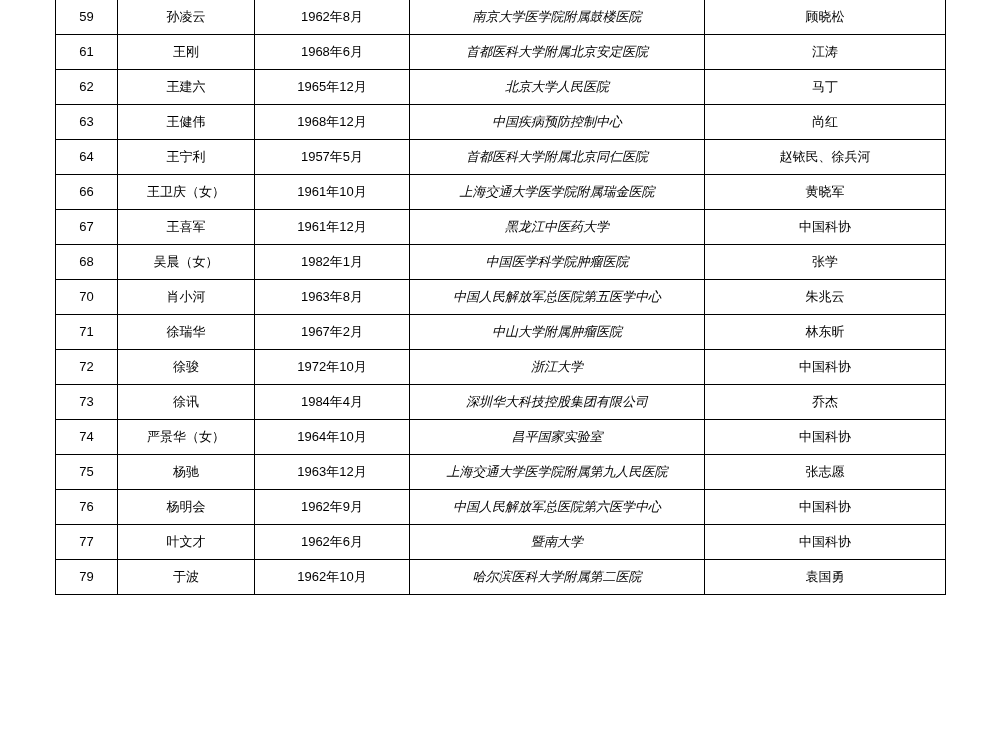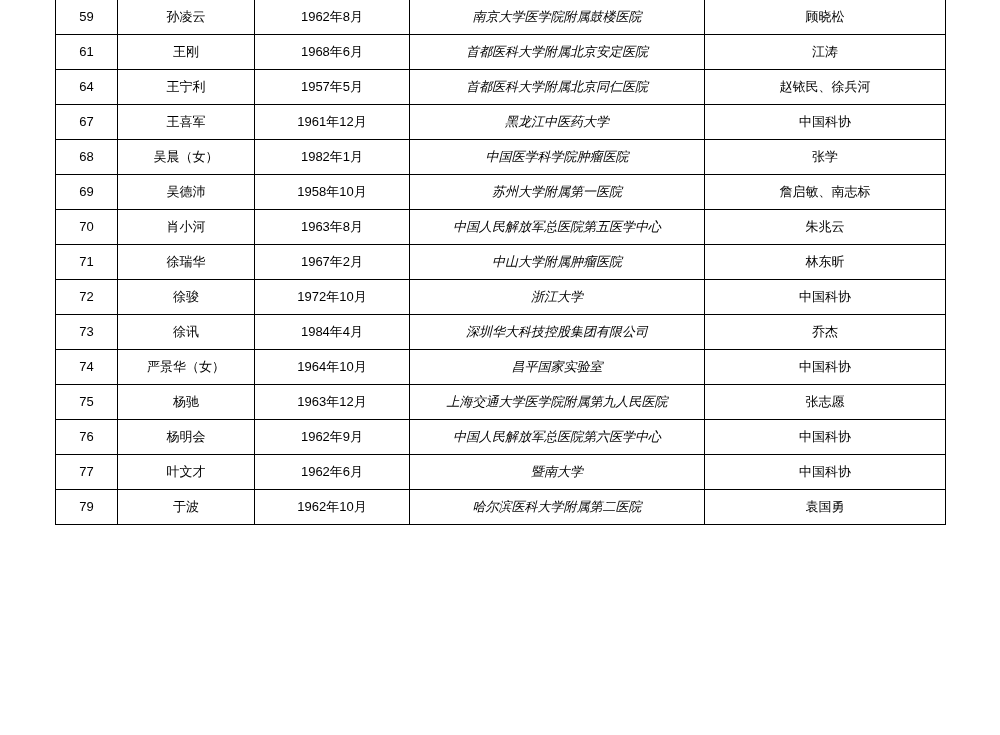--- a/index.html
+++ b/index.html
@@ -71,46 +71,60 @@
           <td class="intro">顾晓松</td>
         </tr>
         <tr>
           <td class="num">61</td>
           <td class="name">王刚</td>
           <td class="birth">1968年6月</td>
           <td class="org">首都医科大学附属北京安定医院</td>
           <td class="intro">江涛</td>
         </tr>
         <tr>
+          <td class="num">62</td>
+          <td class="name">王建六</td>
+          <td class="birth">1965年12月</td>
+          <td class="org">北京大学人民医院</td>
+          <td class="intro">马丁</td>
+        </tr>
+        <tr>
+          <td class="num">63</td>
+          <td class="name">王健伟</td>
+          <td class="birth">1968年12月</td>
+          <td class="org">中国疾病预防控制中心</td>
+          <td class="intro">尚红</td>
+        </tr>
+        <tr>
           <td class="num">64</td>
           <td class="name">王宁利</td>
           <td class="birth">1957年5月</td>
           <td class="org">首都医科大学附属北京同仁医院</td>
           <td class="intro">赵铱民、徐兵河</td>
+        </tr>
+        <tr>
+          <td class="num">66</td>
+          <td class="name">王卫庆（女）</td>
+          <td class="birth">1961年10月</td>
+          <td class="org">上海交通大学医学院附属瑞金医院</td>
+          <td class="intro">黄晓军</td>
         </tr>
         <tr>
           <td class="num">67</td>
           <td class="name">王喜军</td>
           <td class="birth">1961年12月</td>
           <td class="org">黑龙江中医药大学</td>
           <td class="intro">中国科协</td>
         </tr>
         <tr>
           <td class="num">68</td>
           <td class="name">吴晨（女）</td>
           <td class="birth">1982年1月</td>
           <td class="org">中国医学科学院肿瘤医院</td>
           <td class="intro">张学</td>
-        </tr>
-        <tr>
-          <td class="num">69</td>
-          <td class="name">吴德沛</td>
-          <td class="birth">1958年10月</td>
-          <td class="org">苏州大学附属第一医院</td>
-          <td class="intro">詹启敏、南志标</td>
         </tr>
         <tr>
           <td class="num">70</td>
           <td class="name">肖小河</td>
           <td class="birth">1963年8月</td>
           <td class="org">中国人民解放军总医院第五医学中心</td>
           <td class="intro">朱兆云</td>
         </tr>
         <tr>
           <td class="num">71</td>

